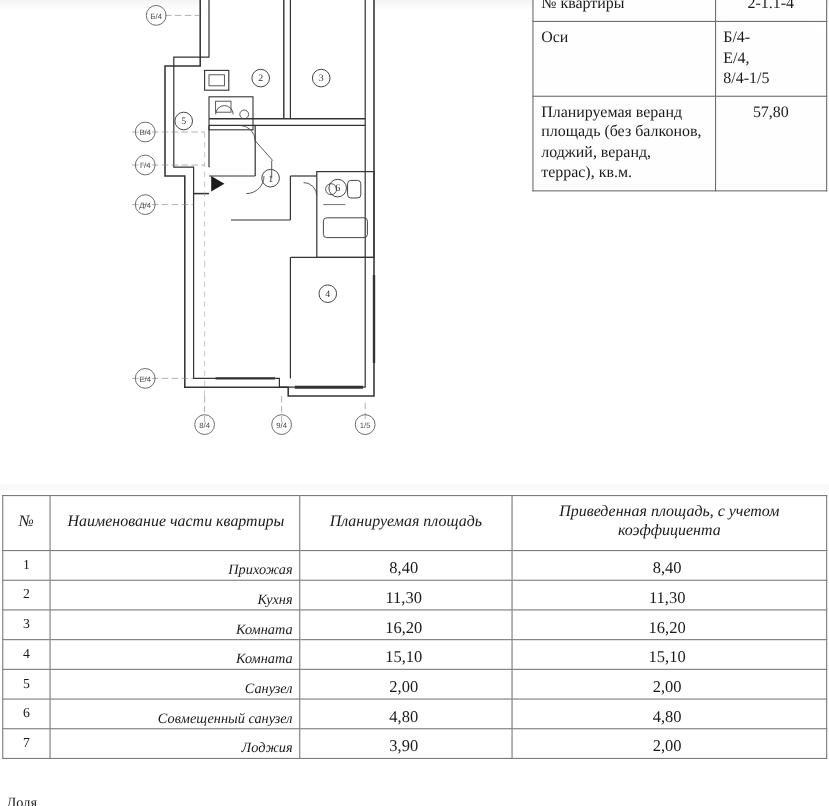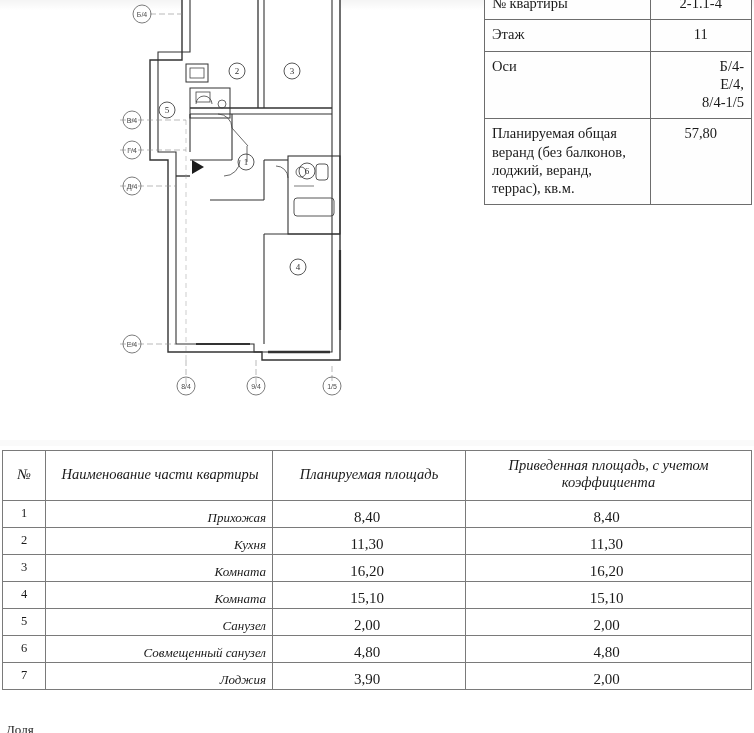--- a/index.html
+++ b/index.html
@@ -37,21 +37,21 @@
     line-height: 1.26;
   }
   #info-table td {
     border: 1px solid #6d6d6d;
     padding: 5px 7px 7px 7px;
     vertical-align: top;
     background: #fefefe;
   }
   #info-table td.label { width: 62%; text-align: left; }
   #info-table td.value { width: 38%; text-align: center; vertical-align: top; }
-  #info-table td.value.multiline { text-align: right; border-radius: 20px; }
+  #info-table td.value.multiline { text-align: left; border-radius: 20px; }
 
   
   #parts-table {
     position: absolute;
     left: 2px;
     top: 450px;
     width: 750px;
     border-collapse: collapse;
     font-size: 14.5px;
   }
@@ -239,31 +239,27 @@
   </svg>
 </div>
 
 <table id="info-table">
   <tbody>
     <tr>
       <td class="label">№ квартиры</td>
       <td class="value">2-1.1-4</td>
     </tr>
     <tr>
-      <td class="label">Этаж</td>
-      <td class="value">11</td>
-    </tr>
-    <tr>
       <td class="label">Оси</td>
       <td class="value multiline" style="white-space:pre-line">Б/4-
 Е/4,
 8/4-1/5</td>
     </tr>
     <tr>
-      <td class="label">Планируемая общая веранд (без балконов, лоджий, веранд, террас), кв.м.</td>
+      <td class="label">Планируемая веранд площадь (без балконов, лоджий, веранд, террас), кв.м.</td>
       <td class="value">57,80</td>
     </tr>
   </tbody>
 </table>
 
 <div class="page-edge"></div>
 
 <table id="parts-table">
   <thead>
     <tr>

